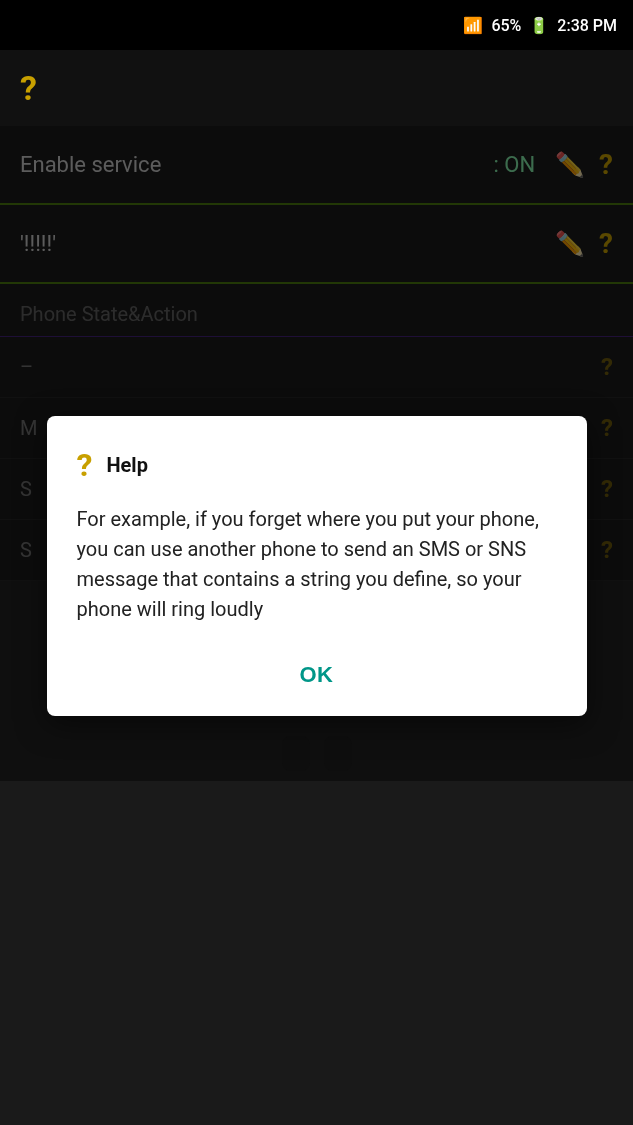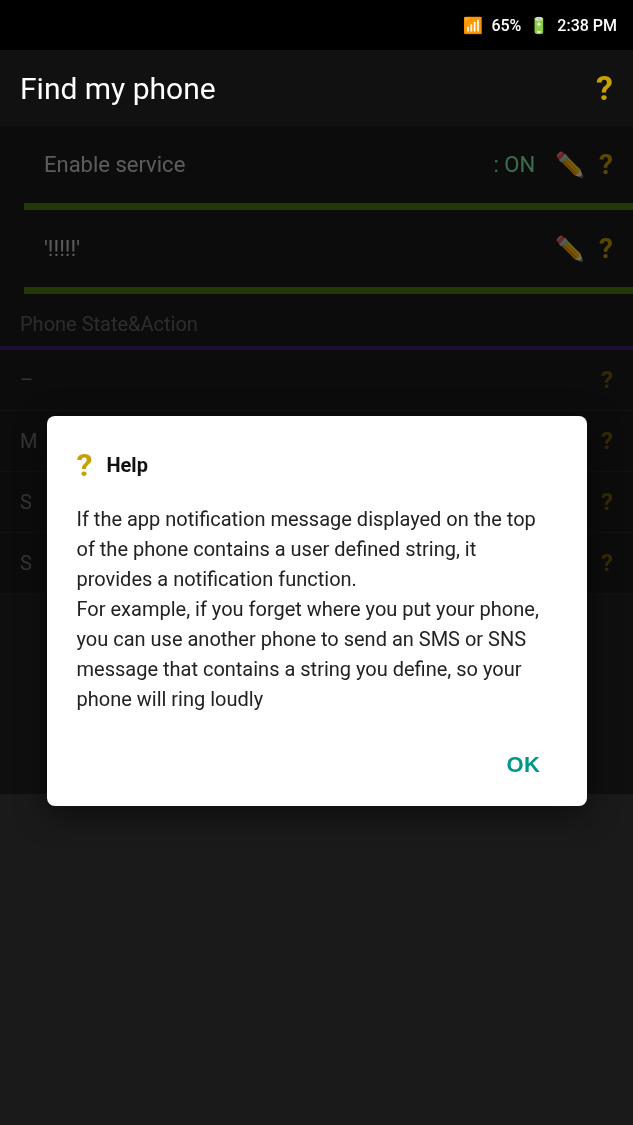--- a/index.html
+++ b/index.html
@@ -62,22 +62,21 @@
       background: #1c1c1c;
       padding: 0;
       position: relative;
     }
 
     
     .row-item {
       display: flex;
       align-items: center;
       padding: 22px 20px;
-      border-bottom: 7px solid #4d7c0f;
-      margin-left: 24px;
+      border-bottom: 2px solid #4d7c0f;
     }
 
     .row-label {
       color: #ccc;
       font-size: 22px;
       flex: 1;
     }
 
     .row-value {
       color: #86efac;
@@ -94,21 +93,21 @@
     .row-help-icon {
       color: #c8a000;
       font-size: 28px;
       font-weight: bold;
     }
 
     .section-header {
       padding: 18px 12px 10px 20px;
       color: #aaa;
       font-size: 20px;
-      border-bottom: 4px solid #6d28d9;
+      border-bottom: 1px solid #6d28d9;
     }
 
     
     .rows-overlay {
       opacity: 0.5;
     }
 
     .overlay-bg {
       position: absolute;
       top: 0; left: 0; right: 0; bottom: 0;
@@ -170,21 +169,21 @@
       font-size: 20px;
       line-height: 1.5;
       margin-bottom: 20px;
     }
 
     .modal-body p + p {
     }
 
     .modal-footer {
       display: flex;
-      justify-content: flex-end;
+      justify-content: center;
       padding-top: 10px;
     }
 
     .ok-button {
       color: #009688;
       font-size: 22px;
       font-weight: 600;
       background: none;
       border: none;
       cursor: pointer;
@@ -215,21 +214,20 @@
 <body>
 
 <div class="status-bar">
   <span class="status-bar-text">📶</span>
   <span class="status-bar-text">65%</span>
   <span class="battery-icon">🔋</span>
   <span class="status-bar-text">2:38 PM</span>
 </div>
 
 <div class="app-header">
-  <span class="app-title">Find my phone</span>
   <span class="header-help-icon">?</span>
 </div>
 
 <div class="main-content">
 
   <div class="row-item">
     <span class="row-label">Enable service</span>
     <span class="row-value">: ON</span>
     <span class="row-edit-icon">✏️</span>
     <span class="row-help-icon">?</span>
@@ -277,21 +275,20 @@
 
   <div class="overlay-bg"></div>
 
   <div class="modal-overlay">
     <div class="modal-dialog">
       <div class="modal-title-row">
         <span class="modal-question-icon">?</span>
         <span class="modal-title">Help</span>
       </div>
       <div class="modal-body">
-        <p>If the app notification message displayed on the top of the phone contains a user defined string, it provides a notification function.</p>
         <p>For example, if you forget where you put your phone, you can use another phone to send an SMS or SNS message that contains a string you define, so your phone will ring loudly</p>
       </div>
       <div class="modal-footer">
         <button class="ok-button">OK</button>
       </div>
     </div>
   </div>
 
 </div>
 

